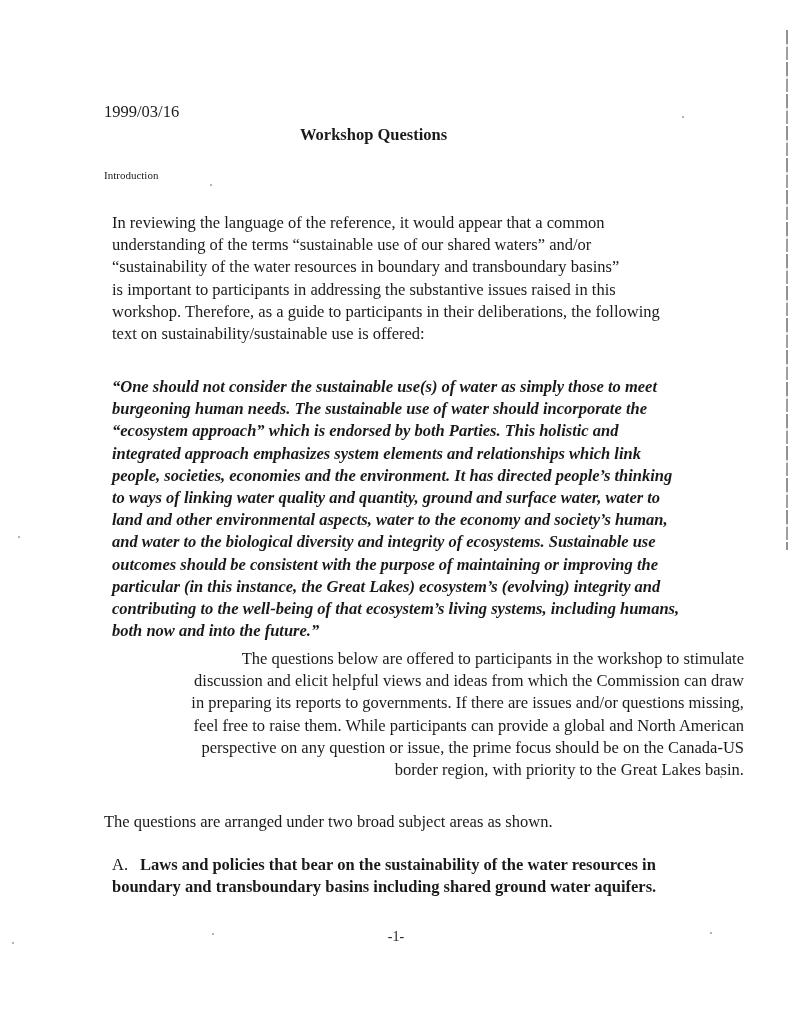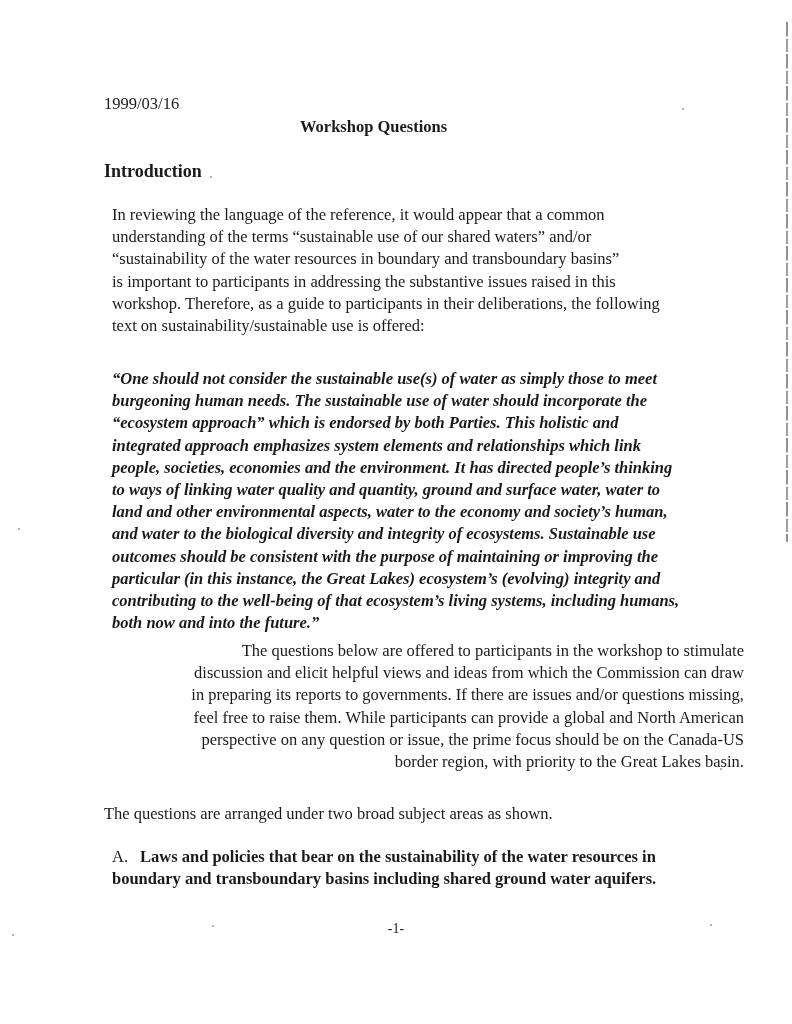--- a/index.html
+++ b/index.html
@@ -1,20 +1,20 @@
 <!DOCTYPE html>
 <html><head>
 <meta charset="utf-8">
 <style>
   html, body { margin: 0; padding: 0; background: #ffffff; }
   body { width: 792px; height: 1024px; position: relative; overflow: hidden; font-family: "Liberation Serif", serif; color: #1a1a1a; }
-  .page { position: absolute; left: 0; top: 4px; width: 792px; height: 856px; }
+  .page { position: absolute; left: 0; top: 12px; width: 792px; height: 856px; }
   .date { position: absolute; left: 104px; top: 90px; font-size: 16.5px; }
   .title { position: absolute; left: 300px; top: 113px; font-size: 16.5px; font-weight: bold; }
-  .heading { position: absolute; left: 104px; top: 157px; font-size: 18px; font-weight: bold; }
+  .heading { position: absolute; left: 104px; top: 157px; font-size: 11px; font-weight: normal; }
   .para { position: absolute; left: 104px; width: 640px; font-size: 16.5px; line-height: 22.2px; white-space: nowrap; }
   .para .line { display: block; margin-left: 8px; }
   .p1 { top: 200px; }
   .p2 { top: 364px; font-style: italic; font-weight: bold; }
   .p3 { top: 636px; text-align: right; }
   .p4 { top: 799px; }
   .p5 { top: 842px; font-weight: bold; }
   .p5 .label { display: inline-block; width: 28px; font-weight: normal; }
   .footer { position: absolute; left: 0; width: 792px; top: 917px; text-align: center; font-size: 14px; }
   b { font-weight: normal; }

